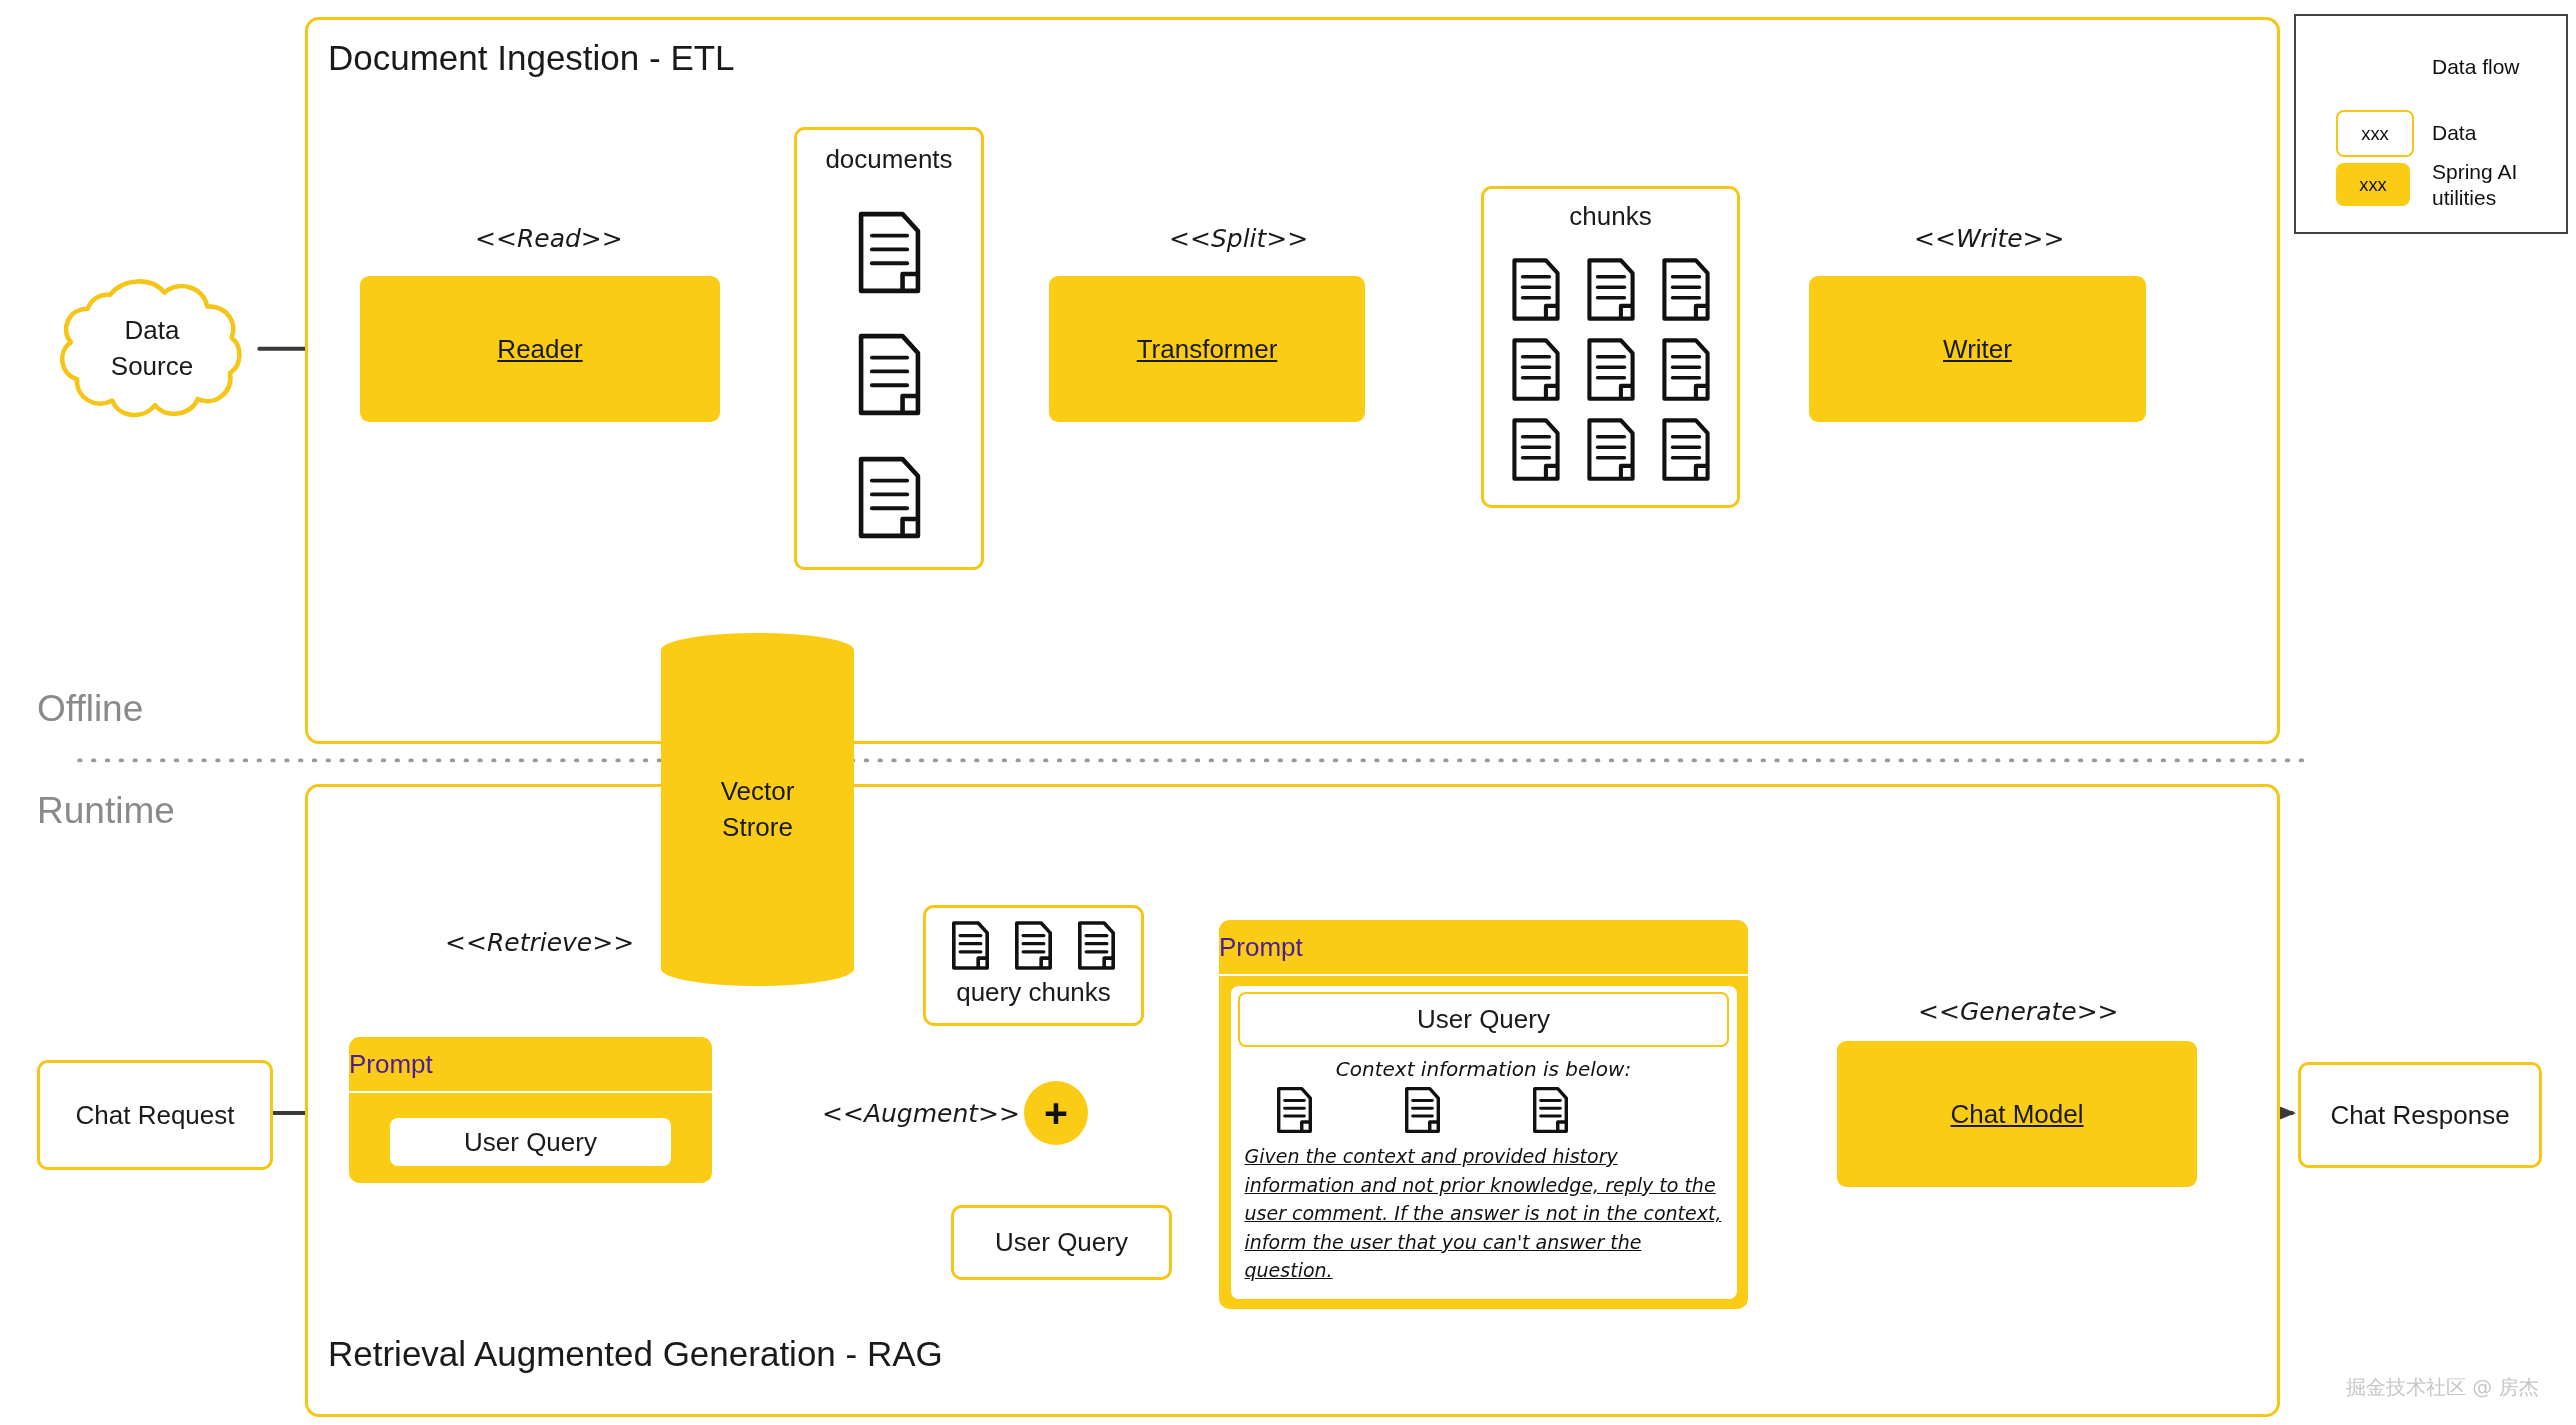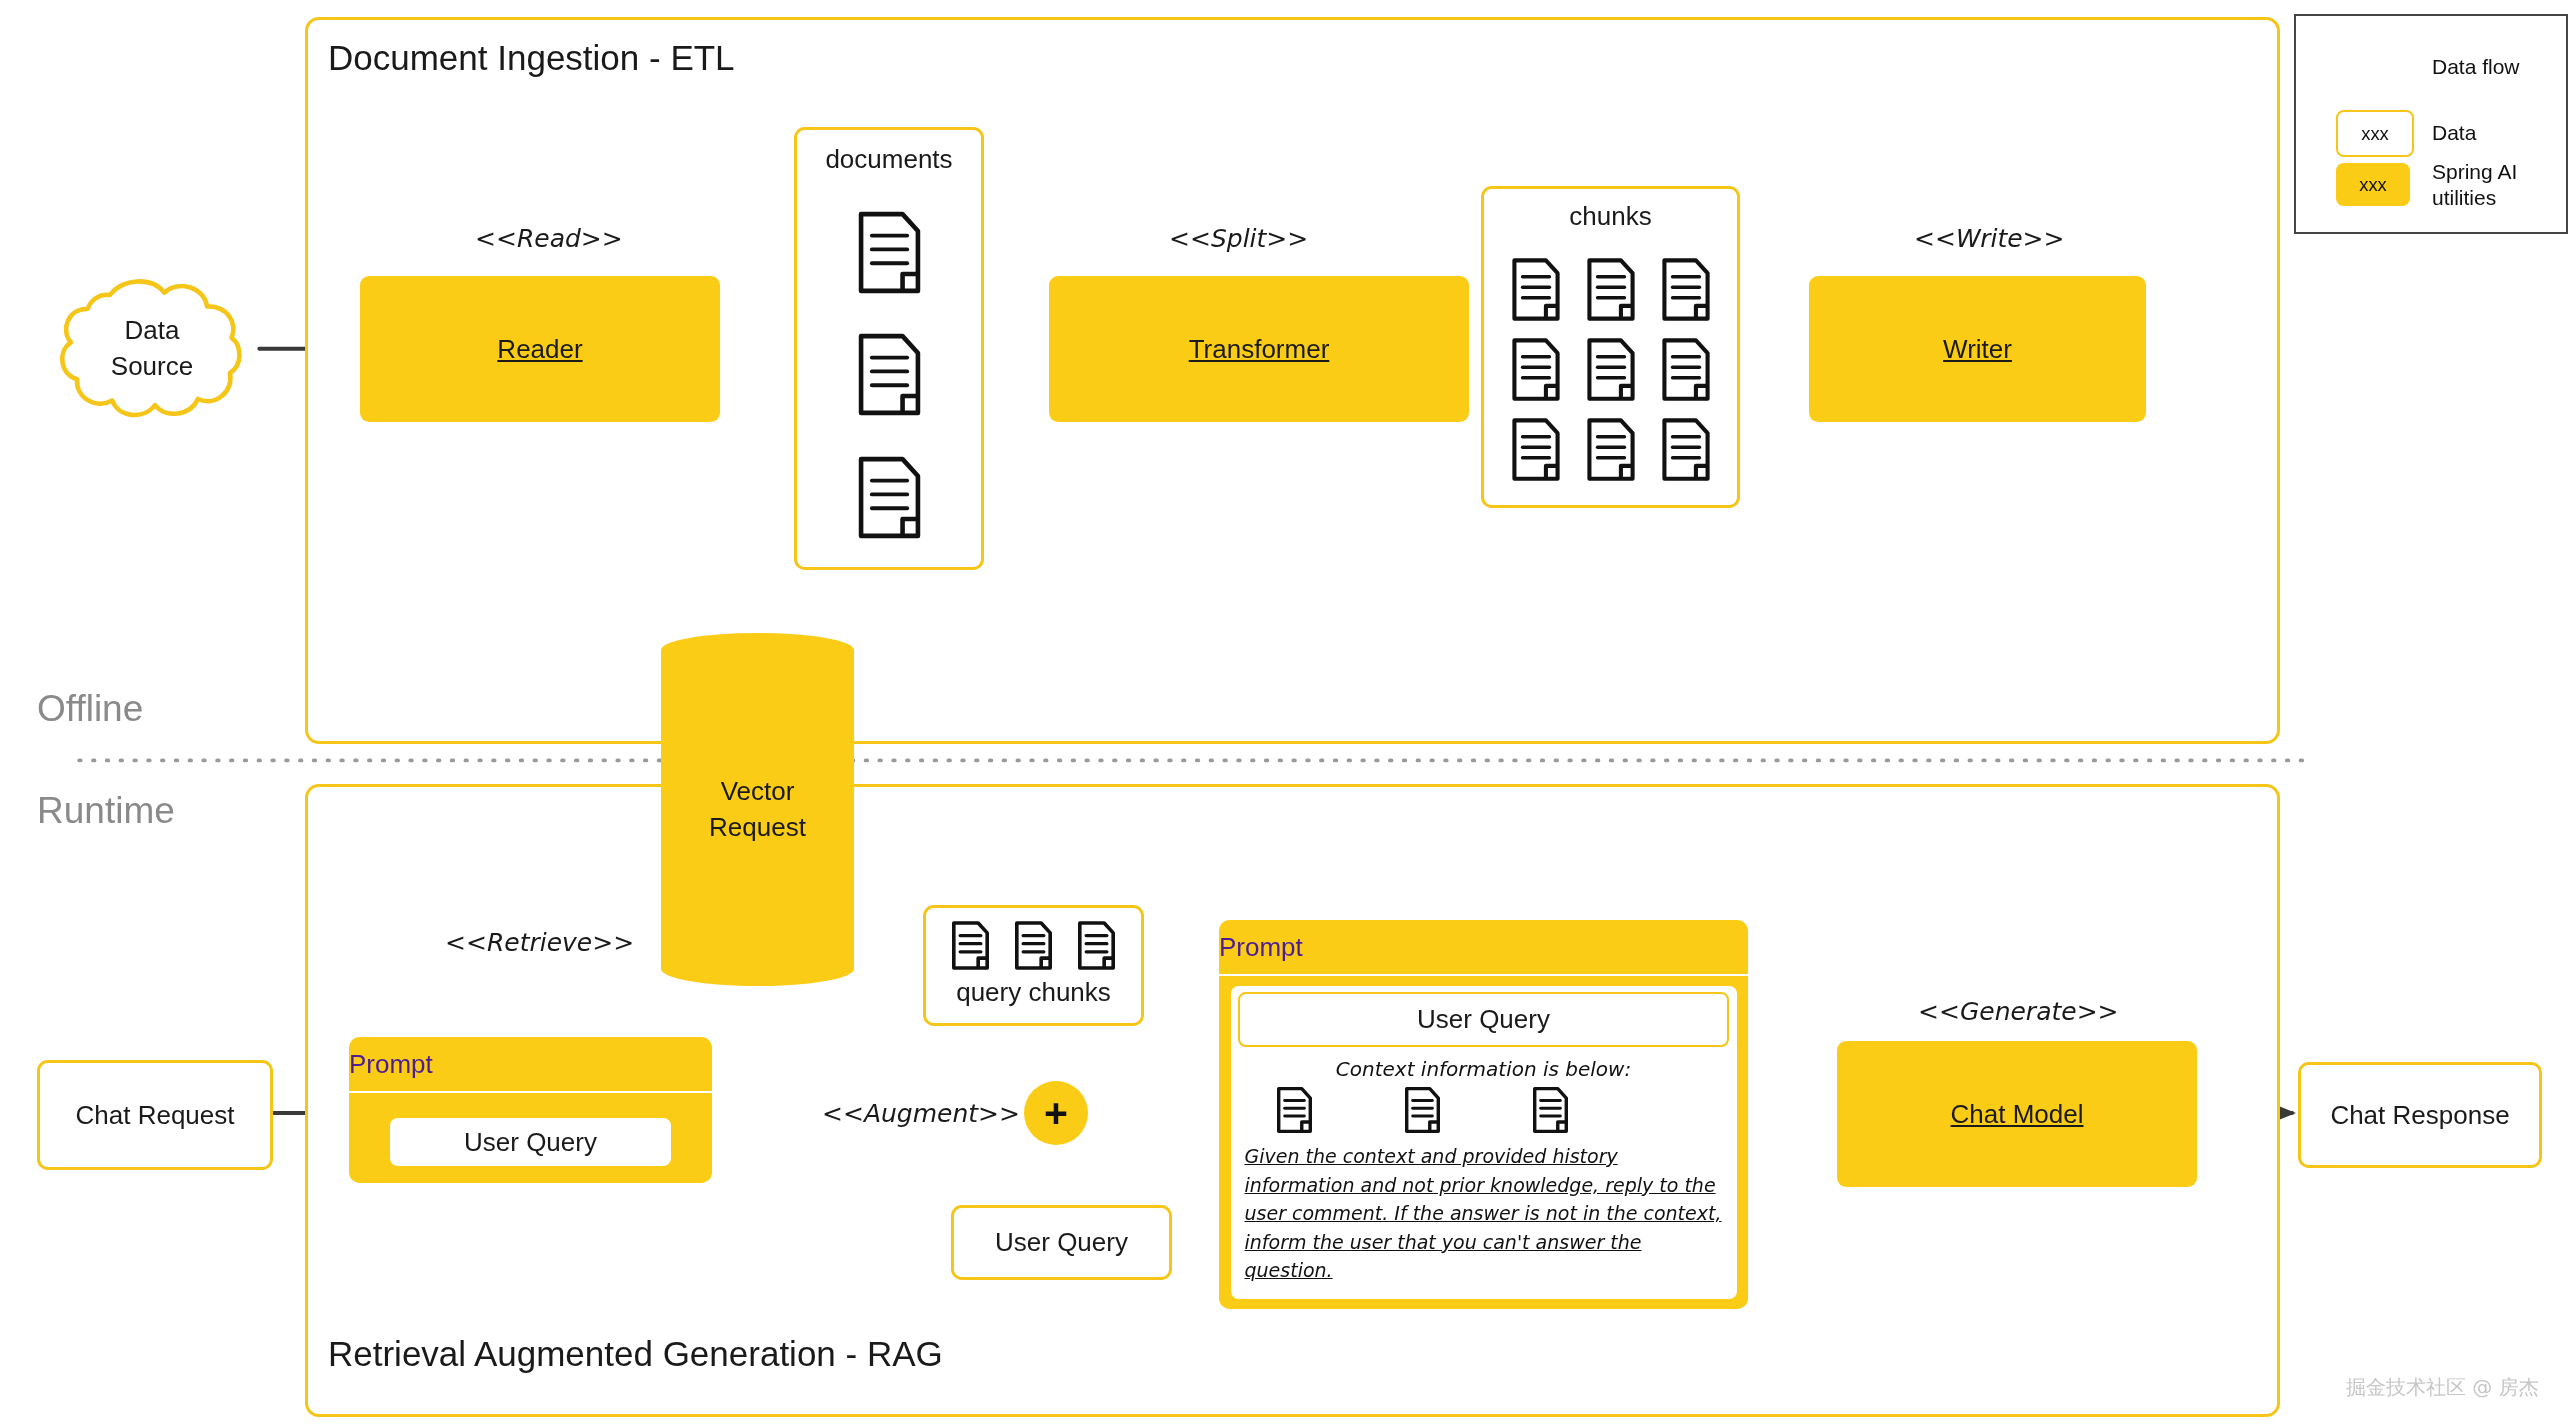--- a/index.html
+++ b/index.html
@@ -180,21 +180,21 @@
         <g stroke="#111" stroke-width="5" stroke-linecap="round">
           <line x1="18" y1="32" x2="64" y2="32"></line>
           <line x1="18" y1="50" x2="64" y2="50"></line>
           <line x1="18" y1="68" x2="64" y2="68"></line>
         </g>
       </svg>
     </div>
   </div>
 
   <div class="abs stereo" style="left:1169px;top:224px;">&lt;&lt;Split&gt;&gt;</div>
-  <div class="abs util-box ctr" style="left:1049px;top:276px;width:420px;height:146px;">Transformer</div>
+  <div class="abs util-box ctr" style="left:1049px;top:276px;width:316px;height:146px;">Transformer</div>
 
   <div class="abs data-box-plain" style="left:1481px;top:186px;width:253px;height:316px;">
     <div class="abs grp-label" style="left:0;top:12.3px;width:253px;text-align:center;">chunks</div>
     <div class="abs" style="left:14px;top:61px;width:225px;height:239px;display:grid;
                             grid-template-columns:repeat(3,1fr);grid-template-rows:repeat(3,1fr);
                             place-items:center;">
       <svg width="48" height="63" viewBox="0 0 82 108" class="doc-svg">
           <path d="M4,4 H58 L78,26 V104 H4 Z" fill="#fff" stroke="#111" stroke-width="7" stroke-linejoin="round"></path>
           <path d="M78,82 H58 V104" fill="none" stroke="#111" stroke-width="7" stroke-linejoin="round"></path>
           <g stroke="#111" stroke-width="6" stroke-linecap="round">
@@ -283,21 +283,21 @@
 
   <div class="abs section-box" style="left:305px;top:784px;width:1969px;height:627px;"></div>
   <div class="abs section-title" style="left:328px;top:1334px;">Retrieval Augmented Generation - RAG</div>
 
   <div class="cyl" style="left:661px;top:633px;width:193px;height:353px;">
     <div class="cap top"></div>
     <div class="body"></div>
     <div class="cap bot"></div>
     <div class="lbl">
       <span>Vector</span>
-      <span>Request</span>
+      <span>Strore</span>
     </div>
   </div>
 
   <div class="abs data-box ctr" style="left:37px;top:1060px;width:230px;height:104px;">Chat Request</div>
 
   <div class="abs stereo" style="left:445px;top:928px;">&lt;&lt;Retrieve&gt;&gt;</div>
 
   <div class="prompt-card" style="left:349px;top:1037px;width:363px;height:146px;">
     <div class="prompt-hdr" style="padding-top:12.3px;">Prompt</div>
     <div class="prompt-sep" style="margin-top:10.7px;"></div>

